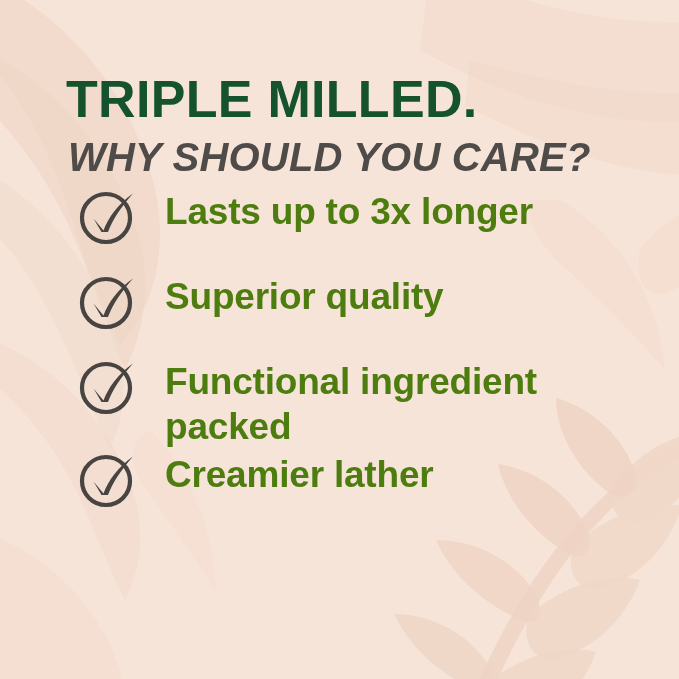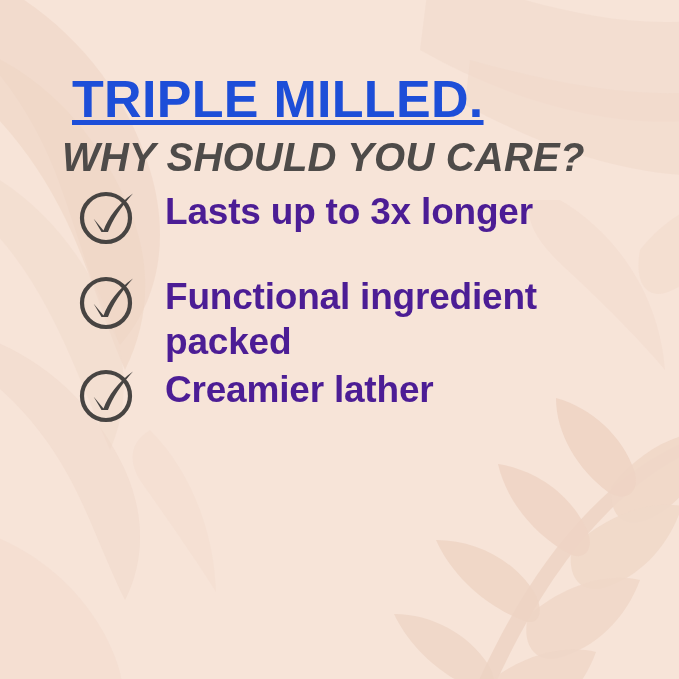--- a/index.html
+++ b/index.html
@@ -35,34 +35,33 @@
   #content {
     position: absolute;
     left: 0;
     top: 0;
     width: 679px;
     height: 679px;
   }
 
   #headline {
     position: absolute;
-    left: 72px;
+    left: 66px;
     top: 38px;
     font-size: 52px;
     line-height: 1;
     font-weight: 700;
     letter-spacing: 0.3px;
-    color: #1d4ed8;
+    color: #14532d;
     white-space: nowrap;
-    text-decoration: underline;
   }
 
   #subheadline {
     position: absolute;
-    left: 62px;
+    left: 68px;
     top: 104px;
     font-size: 40px;
     line-height: 1;
     font-weight: 700;
     font-style: italic;
     letter-spacing: 0.2px;
     color: #4e4b49;
     white-space: nowrap;
   }
 
@@ -90,21 +89,21 @@
     width: 62px;
     height: 62px;
     display: block;
   }
 
   .benefit-label {
     display: block;
     font-size: 37px;
     line-height: 45px;
     font-weight: 700;
-    color: #4c1d95;
+    color: #4d7c0f;
     padding-top: 3px;
     letter-spacing: -0.2px;
   }
 </style>
 </head>
 <body>
 
 <div id="infographic">
 
   <svg id="bg-botanical" viewBox="0 0 679 679" aria-hidden="true">
@@ -156,20 +155,27 @@
 
       <li class="benefit-item">
         <svg class="check-icon" viewBox="0 0 62 62" aria-hidden="true">
           <circle cx="28" cy="33" r="24" fill="none" stroke="#474442" stroke-width="4.2"></circle>
           <path d="M15.5 33.5 L25.5 45.5 C30 33 40 19 55 8.5 C43 22 34.5 35 30 47 L23.5 47 Z" fill="#474442"></path>
         </svg>
         <span class="benefit-label">Lasts up to 3x longer</span>
       </li>
 
 
+      <li class="benefit-item">
+        <svg class="check-icon" viewBox="0 0 62 62" aria-hidden="true">
+          <circle cx="28" cy="33" r="24" fill="none" stroke="#474442" stroke-width="4.2"></circle>
+          <path d="M15.5 33.5 L25.5 45.5 C30 33 40 19 55 8.5 C43 22 34.5 35 30 47 L23.5 47 Z" fill="#474442"></path>
+        </svg>
+        <span class="benefit-label">Superior quality</span>
+      </li>
 
       <li class="benefit-item">
         <svg class="check-icon" viewBox="0 0 62 62" aria-hidden="true">
           <circle cx="28" cy="33" r="24" fill="none" stroke="#474442" stroke-width="4.2"></circle>
           <path d="M15.5 33.5 L25.5 45.5 C30 33 40 19 55 8.5 C43 22 34.5 35 30 47 L23.5 47 Z" fill="#474442"></path>
         </svg>
         <span class="benefit-label">Functional ingredient packed</span>
       </li>
 
       <li class="benefit-item">

